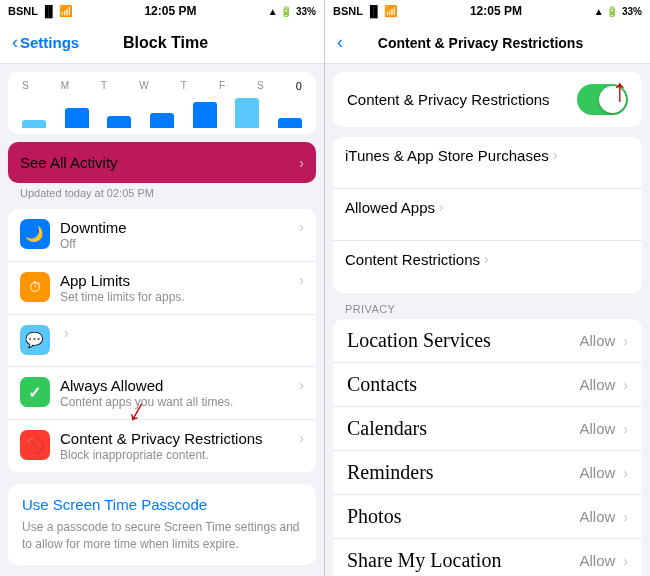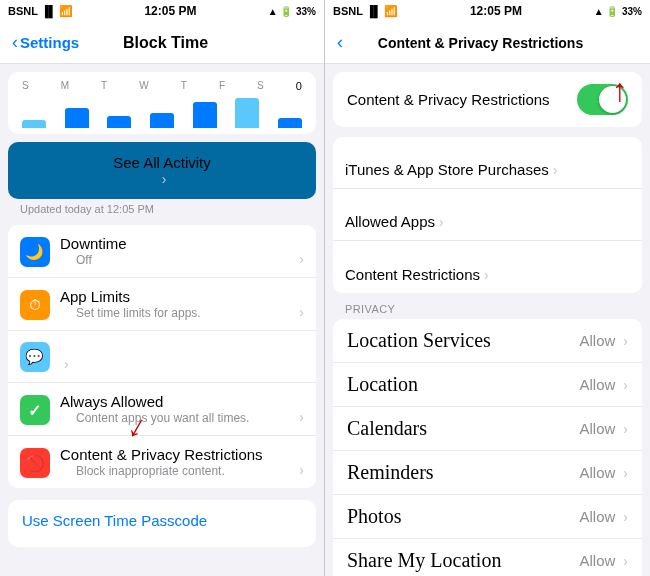--- a/index.html
+++ b/index.html
@@ -103,21 +103,21 @@
     .bar-blue { background: #007aff; }
     .bar-teal { background: #5ac8fa; }
     .list-group {
       background: #fff;
       border-radius: 10px;
       margin: 0 8px;
       overflow: hidden;
     }
     .list-item {
       display: flex;
-      align-items: flex-end;
+      align-items: flex-start;
       padding: 10px 12px;
       border-bottom: 1px solid #e8e8ed;
       background: #fff;
       cursor: pointer;
       min-height: 52px;
     }
     .list-item:last-child { border-bottom: none; }
     .item-icon {
       width: 30px;
       height: 30px;
@@ -137,38 +137,36 @@
     .item-text { flex: 1; }
     .item-title {
       font-size: 15px;
       color: #000;
       font-weight: 400;
     }
     .item-subtitle {
       font-size: 12px;
       color: #8e8e93;
       margin-top: 1px;
-      margin-left: 16px;
     }
     .chevron {
       color: #c7c7cc;
       font-size: 14px;
       margin-left: 4px;
     }
 
     
     .see-all-row {
-      background: #0369a1;
+      background: #be185d;
       border-radius: 10px;
       margin: 8px 8px 0;
       display: flex;
       align-items: center;
       padding: 12px 12px;
       cursor: pointer;
-      flex-direction: column;
     }
     .see-all-title {
       font-size: 15px;
       font-weight: 500;
       color: #000;
       flex: 1;
     }
     .updated-text {
       font-size: 11px;
       color: #8e8e93;
@@ -325,21 +323,21 @@
         <div class="bar-group">
             <div class="bar bar-blue" style="height:10px;"></div>
           </div>
       </div>
     </div>
 
     <div class="see-all-row">
       <span class="see-all-title">See All Activity</span>
       <span class="chevron">›</span>
     </div>
-    <div class="updated-text">Updated today at 12:05 PM</div>
+    <div class="updated-text">Updated today at 02:05 PM</div>
 
     <div class="list-group" style="margin-top:8px;">
       <div class="list-item">
         <div class="item-icon icon-blue" style="font-size:15px;">🌙</div>
         <div class="item-text">
           <div class="item-title">Downtime</div>
           <div class="item-subtitle">Off</div>
         </div>
         <span class="chevron">›</span>
       </div>
@@ -372,20 +370,21 @@
         <span class="chevron">›</span>
       </div>
     </div>
 
     <div style="position:relative;height:0;">
       <div style="position:absolute;left:130px;top:-80px;color:#cc0000;font-size:32px;font-weight:900;transform:rotate(30deg);">↓</div>
     </div>
 
     <div class="passcode-section" style="margin-top:12px;">
       <div class="passcode-title">Use Screen Time Passcode</div>
+      <div class="passcode-desc">Use a passcode to secure Screen Time settings and to allow for more time when limits expire.</div>
     </div>
   </div>
 </div>
 
 <div class="panel panel-wrapper" style="position:relative;">
 
   <div class="status-bar">
     <div class="status-left">
       <span>BSNL</span>
       <span>▐▌</span>
@@ -436,21 +435,21 @@
     </div>
 
     <div class="privacy-header">PRIVACY</div>
     <div class="list-group">
       <div class="privacy-row">
         <span class="privacy-name">Location Services</span>
         <span class="privacy-value">Allow</span>
         <span class="chevron">›</span>
       </div>
       <div class="privacy-row">
-        <span class="privacy-name">Location</span>
+        <span class="privacy-name">Contacts</span>
         <span class="privacy-value">Allow</span>
         <span class="chevron">›</span>
       </div>
       <div class="privacy-row">
         <span class="privacy-name">Calendars</span>
         <span class="privacy-value">Allow</span>
         <span class="chevron">›</span>
       </div>
       <div class="privacy-row">
         <span class="privacy-name">Reminders</span>

